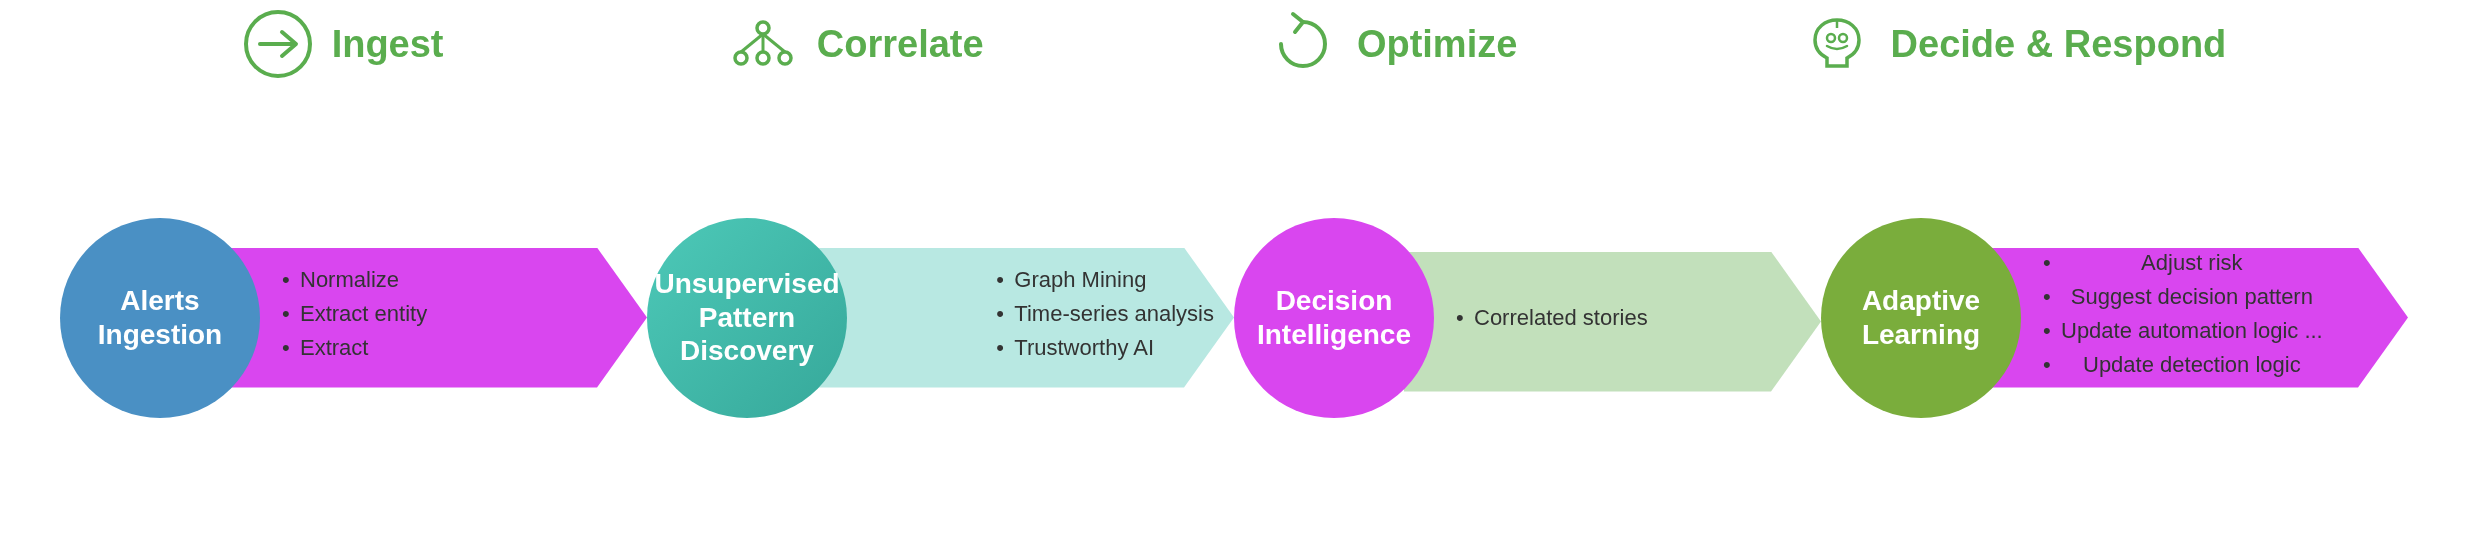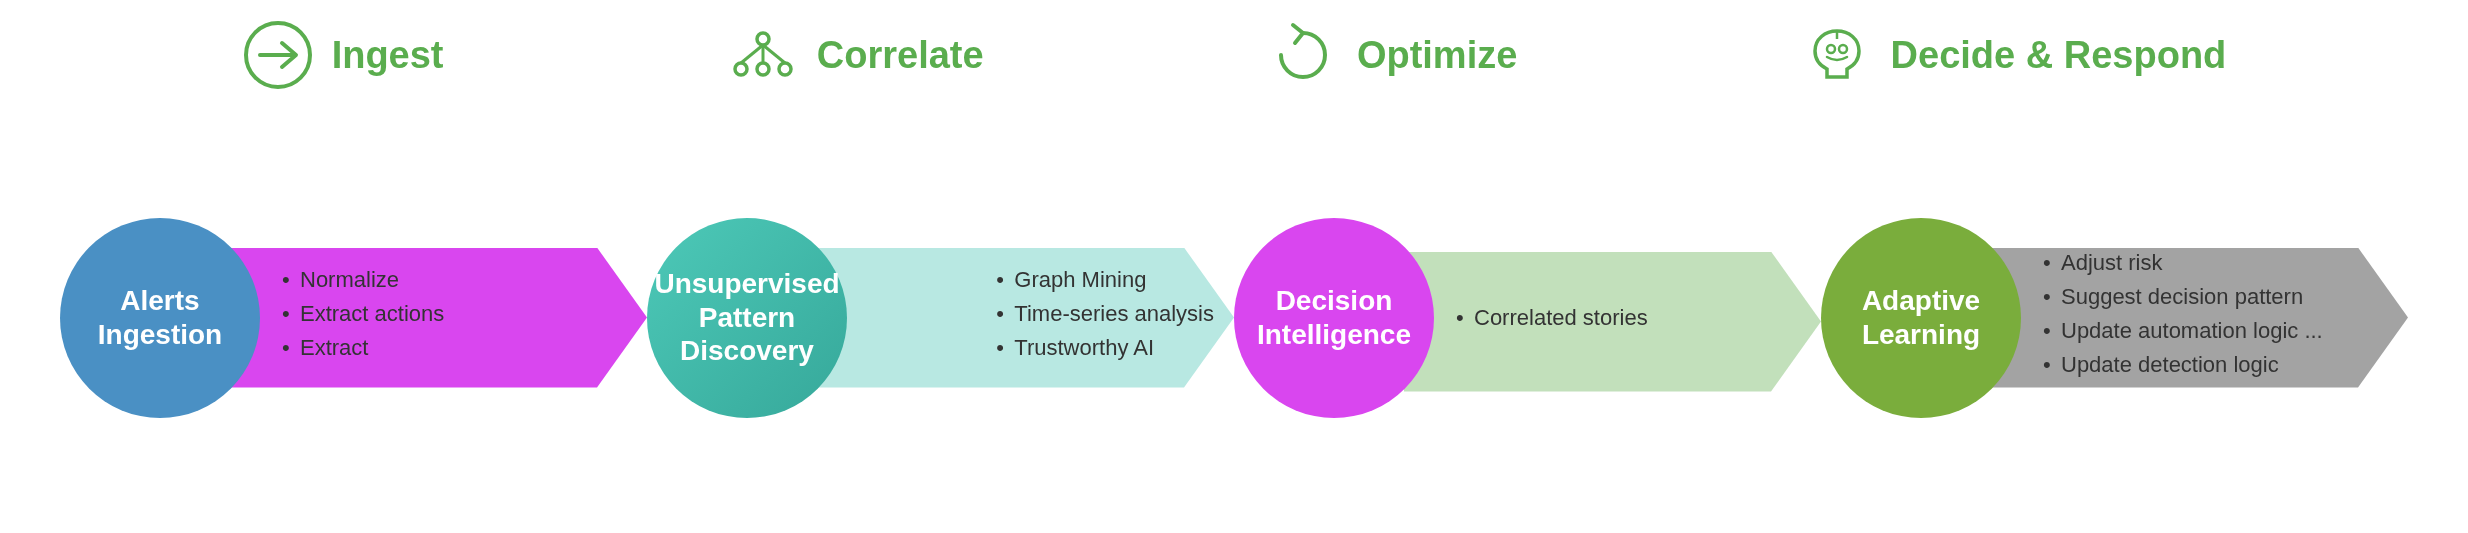--- a/index.html
+++ b/index.html
@@ -7,21 +7,21 @@
       background: #fff;
       font-family: 'Segoe UI', Arial, sans-serif;
       width: 2468px;
       height: 533px;
       overflow: hidden;
     }
 
     .page {
       width: 2468px;
       height: 533px;
-      padding: 19px 40px;
+      padding: 8px 40px;
       display: flex;
       flex-direction: column;
     }
 
     
     .header-row {
       display: flex;
       align-items: center;
       justify-content: space-around;
       width: 100%;
@@ -114,21 +114,21 @@
 
     
     .circle-blue { background: #4a90c4; width: 200px; height: 200px; }
     .circle-teal { background: linear-gradient(135deg, #4dc9b8, #36a89a); width: 200px; height: 200px; }
     .circle-green { background: #d946ef; width: 200px; height: 200px; }
     .circle-olive { background: #7aad3c; width: 200px; height: 200px; }
 
     .arrow-blue { background: #d946ef; }
     .arrow-teal { background: #b8e8e2; justify-content: flex-end; }
     .arrow-green { background: #c2e0bb; margin-top: 8px; }
-    .arrow-olive { background: #a3a3a3; }
+    .arrow-olive { background: #d946ef; text-align: center; }
 
     .circle-text-lg {
       font-size: 28px;
     }
 
     .stage-wrapper {
       display: flex;
       align-items: center;
       flex: 1;
       min-width: 0;
@@ -188,21 +188,21 @@
   <div class="pipeline-row">
 
     <div class="stage-wrapper">
       <div class="circle circle-blue">
         <span class="circle-text circle-text-lg">Alerts<br>Ingestion</span>
       </div>
       <div class="arrow-container">
         <div class="arrow-body arrow-blue">
           <ul>
             <li>Normalize</li>
-            <li>Extract actions</li>
+            <li>Extract entity</li>
             <li>Extract</li>
           </ul>
         </div>
       </div>
     </div>
 
     <div class="stage-wrapper">
       <div class="circle circle-teal">
         <span class="circle-text circle-text-lg">Unsupervised<br>Pattern<br>Discovery</span>
       </div>

